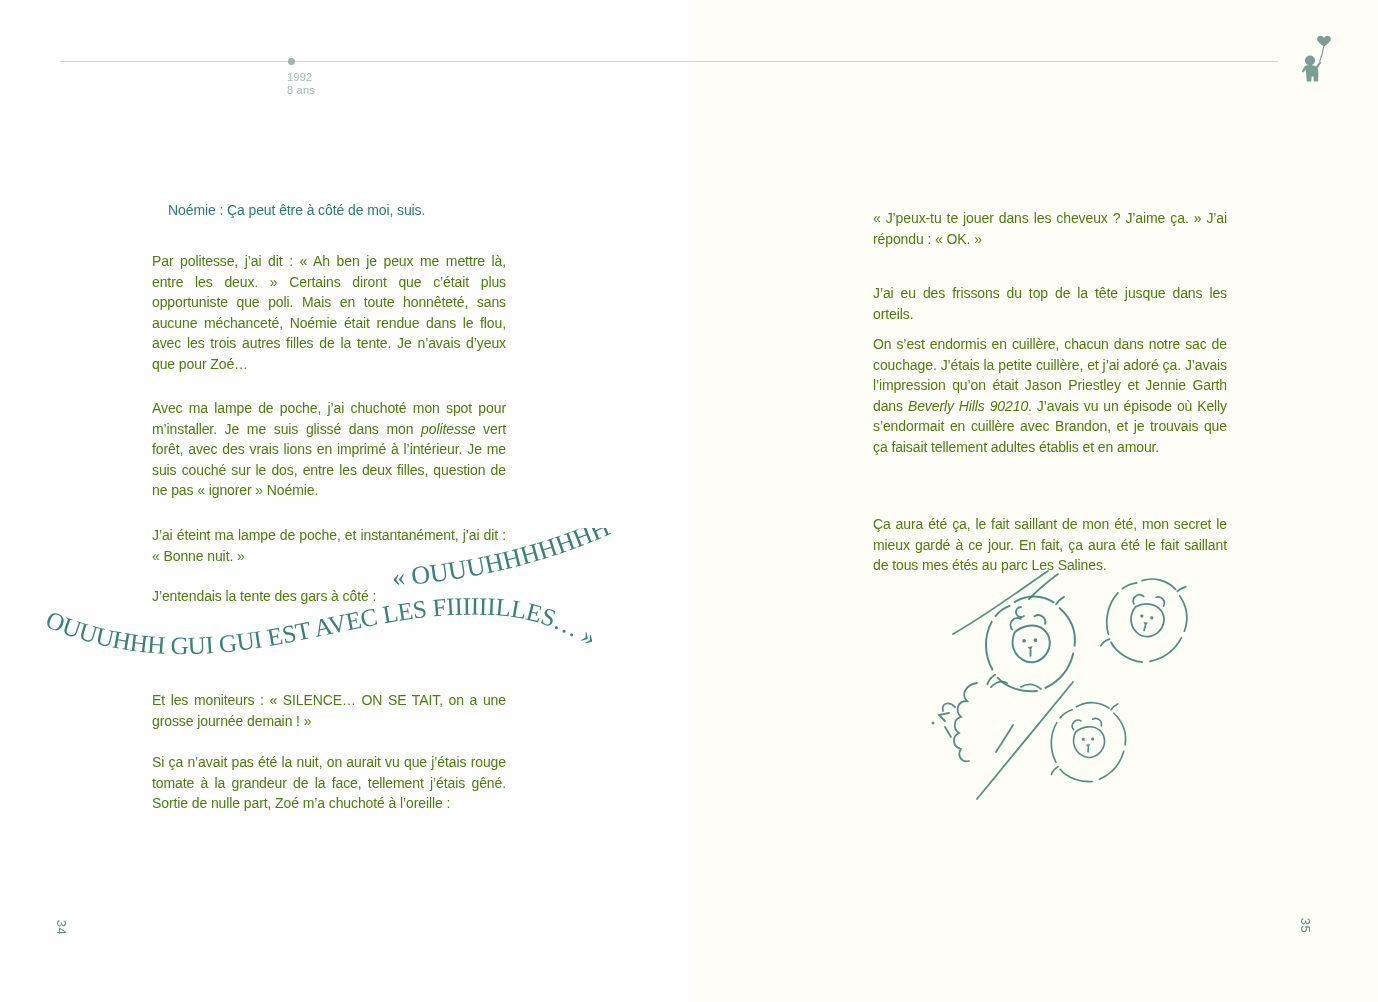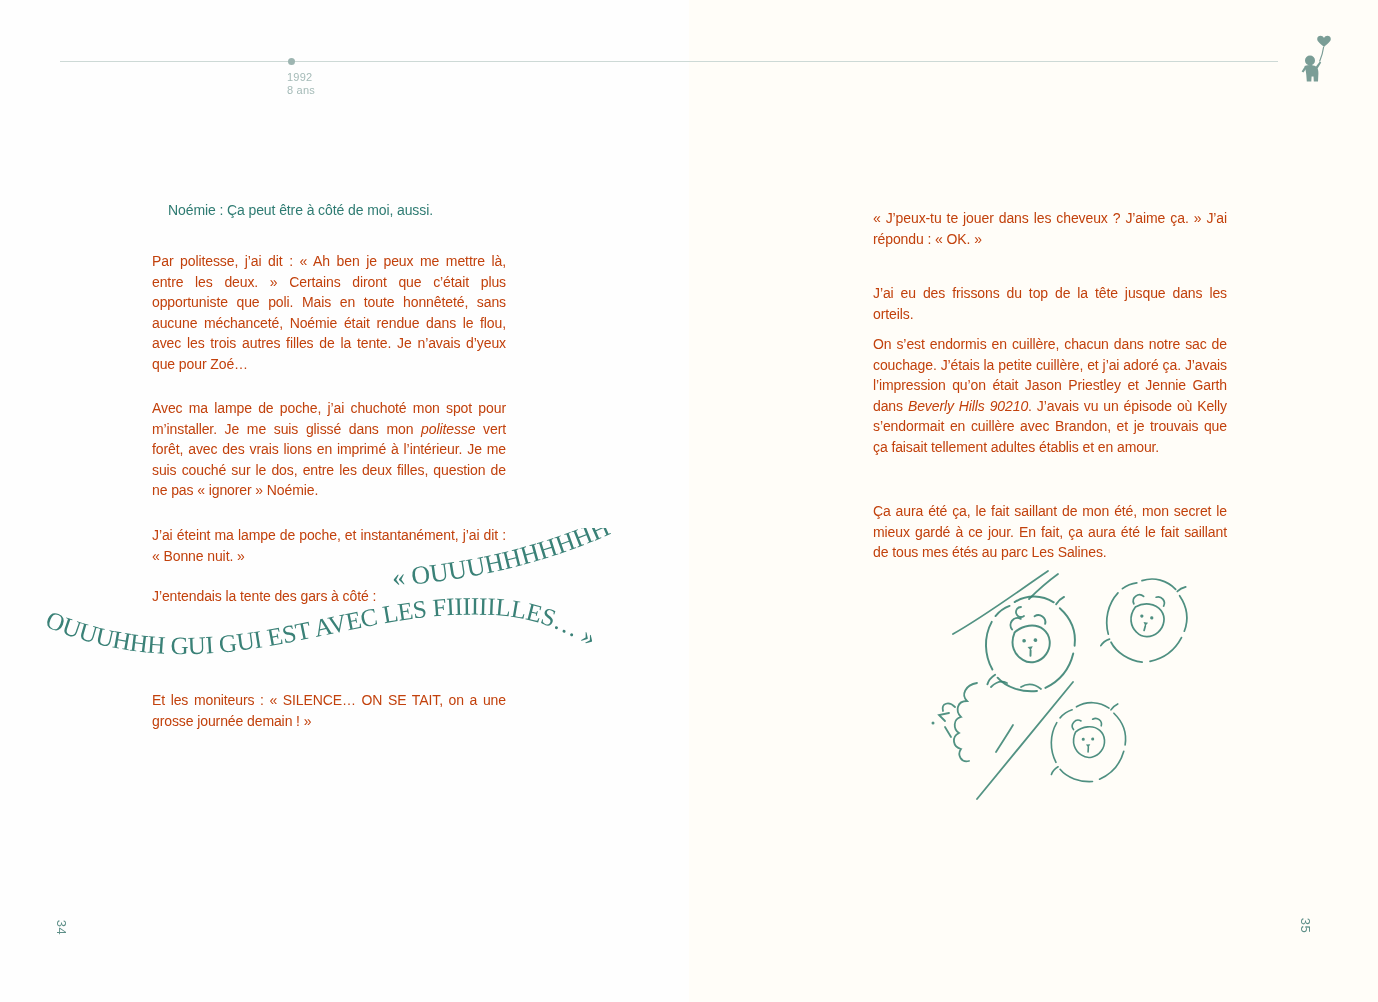--- a/index.html
+++ b/index.html
@@ -14,21 +14,21 @@
   .page-right{left:689px;background:#fffdf8;}
 
   
   .rule{position:absolute;left:60px;top:61px;width:1218px;height:1px;background:#cdd9d6;}
   .timeline-dot{position:absolute;left:288px;top:58px;width:7px;height:7px;border-radius:50%;background:#9db5b1;}
   .timeline-label{position:absolute;left:287px;top:71px;color:#a4bab7;font-size:11px;line-height:13px;letter-spacing:.2px;}
 
   
   .para{
     position:absolute;width:354px;
-    font-size:14px;line-height:20.5px;color:#c2410c;
+    font-size:14px;line-height:20.5px;color:#4d7c0f;
     text-align:justify;letter-spacing:-0.1px;
   }
   .col-left{left:152px;}
   .col-right{left:873px;}
   .chapter-heading{
     position:absolute;left:152px;top:200px;width:354px;
     padding-left:16px;box-sizing:border-box;
     font-size:14px;line-height:20.5px;color:#2e7b72;
     text-align:left;letter-spacing:-0.1px;
   }
@@ -81,49 +81,50 @@
   <svg class="balloon-icon" width="40" height="60" viewBox="0 0 40 60">
     <g fill="#7a9d96">
       <path d="M28,10 c-1.6,-3.4 -6.8,-2.6 -6.8,1 c0,2.8 3.4,4.6 6.8,8 c3.4,-3.4 6.8,-5.2 6.8,-8 c0,-3.6 -5.2,-4.4 -6.8,-1 Z"></path>
       <path d="M27.6,19 C27,24 25.4,29 23.6,33.5" fill="none" stroke="#7a9d96" stroke-width="1.2"></path>
       <circle cx="14" cy="32.5" r="5"></circle>
       <path d="M8.5,38 C12,36.5 17,36.5 20,38.5 L23.8,33.5 L25.2,34.6 L21.6,40.5 C22.4,42.5 22.6,45 22.3,47.5 L22,53.5 L17.8,53.5 L17.5,48.5 L15.6,48.5 L15.3,53.5 L10.8,53.5 L10.3,47 C10,44 9.6,40.8 8.5,38 Z"></path>
       <path d="M8.8,38.5 L5.6,43.5 L7.4,44.6 L10.4,40.5 Z"></path>
     </g>
   </svg>
 
-  <div class="chapter-heading">Noémie : Ça peut être à côté de moi, aussi.</div>
+  <div class="chapter-heading">Noémie : Ça peut être à côté de moi, suis.</div>
 
   <p class="para col-left" style="top:237px">Par politesse, j’ai dit : « Ah ben je peux me mettre là, entre les deux. » Certains diront que c’était plus opportuniste que poli. Mais en toute honnêteté, sans aucune méchanceté, Noémie était rendue dans le flou, avec les trois autres filles de la tente. Je n’avais d’yeux que pour Zoé…</p>
 
   <p class="para col-left" style="top:384px"><span>Avec ma lampe de poche, j’ai chuchoté mon spot pour m’installer. Je me suis glissé dans mon </span><span class="it">politesse</span><span> vert forêt, avec des vrais lions en imprimé à l’intérieur. Je me suis couché sur le dos, entre les deux filles, question de ne pas « ignorer » Noémie.</span></p>
 
   <p class="para col-left" style="top:511px">J’ai éteint ma lampe de poche, et instantanément, j’ai dit : « Bonne nuit. »</p>
 
   <p class="para col-left single-line" style="top:572px">J’entendais la tente des gars à côté :</p>
 
   <svg class="wave-svg" width="600" height="160" viewBox="0 0 600 160">
     <defs>
       <path id="wavePath1" d="M 355,58 C 420,54 505,38 576,4" fill="none"></path>
       <path id="wavePath2" d="M 6,98 C 75,128 150,134 243,116 C 335,98 382,84 452,87 C 505,89 537,108 572,132" fill="none"></path>
     </defs>
     <text class="wave-text wave-1"><textPath href="#wavePath1" xlink:href="#wavePath1">« OUUUHHHHHHH</textPath></text>
     <text class="wave-text wave-2"><textPath href="#wavePath2" xlink:href="#wavePath2">OUUUHHH GUI GUI EST AVEC LES FIIIIIILLES… »</textPath></text>
   </svg>
 
   <p class="para col-left" style="top:676px">Et les moniteurs : « SILENCE… ON SE TAIT, on a une grosse journée demain ! »</p>
 
+  <p class="para col-left" style="top:738px">Si ça n’avait pas été la nuit, on aurait vu que j’étais rouge tomate à la grandeur de la face, tellement j’étais gêné. Sortie de nulle part, Zoé m’a chuchoté à l’oreille :</p>
 
   <p class="para col-right" style="top:194px">« J’peux-tu te jouer dans les cheveux ? J’aime ça. » J’ai répondu : « OK. »</p>
 
   <p class="para col-right" style="top:269px">J’ai eu des frissons du top de la tête jusque dans les orteils.</p>
 
   <p class="para col-right" style="top:320px"><span>On s’est endormis en cuillère, chacun dans notre sac de couchage. J’étais la petite cuillère, et j’ai adoré ça. J’avais l’impression qu’on était Jason Priestley et Jennie Garth dans </span><span class="it">Beverly Hills 90210</span><span>. J’avais vu un épisode où Kelly s’endormait en cuillère avec Brandon, et je trouvais que ça faisait tellement adultes établis et en amour.</span></p>
 
-  <p class="para col-right" style="top:487px">Ça aura été ça, le fait saillant de mon été, mon secret le mieux gardé à ce jour. En fait, ça aura été le fait saillant de tous mes étés au parc Les Salines.</p>
+  <p class="para col-right" style="top:500px">Ça aura été ça, le fait saillant de mon été, mon secret le mieux gardé à ce jour. En fait, ça aura été le fait saillant de tous mes étés au parc Les Salines.</p>
 
   <svg class="lions-svg" width="300" height="260" viewBox="0 0 300 260">
     <defs>
       <g id="lionDoodle" class="stroke">
         <path d="M -10,-41 C 2,-47 16,-45 26,-37"></path>
         <path d="M 31,-31 C 40,-21 44,-8 41,5"></path>
         <path d="M 39,12 C 34,26 24,36 10,41"></path>
         <path d="M 2,43 C -12,43 -26,37 -33,27"></path>
         <path d="M -37,19 C -43,5 -42,-12 -33,-25"></path>
         <path d="M -29,-30 C -25,-34 -19,-37 -15,-38"></path>

